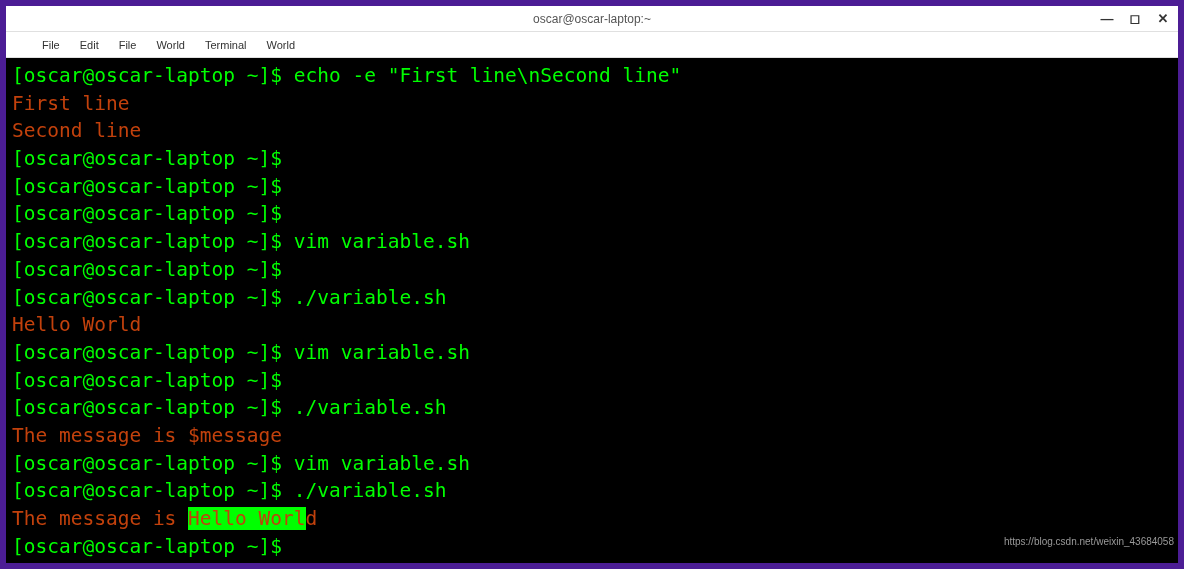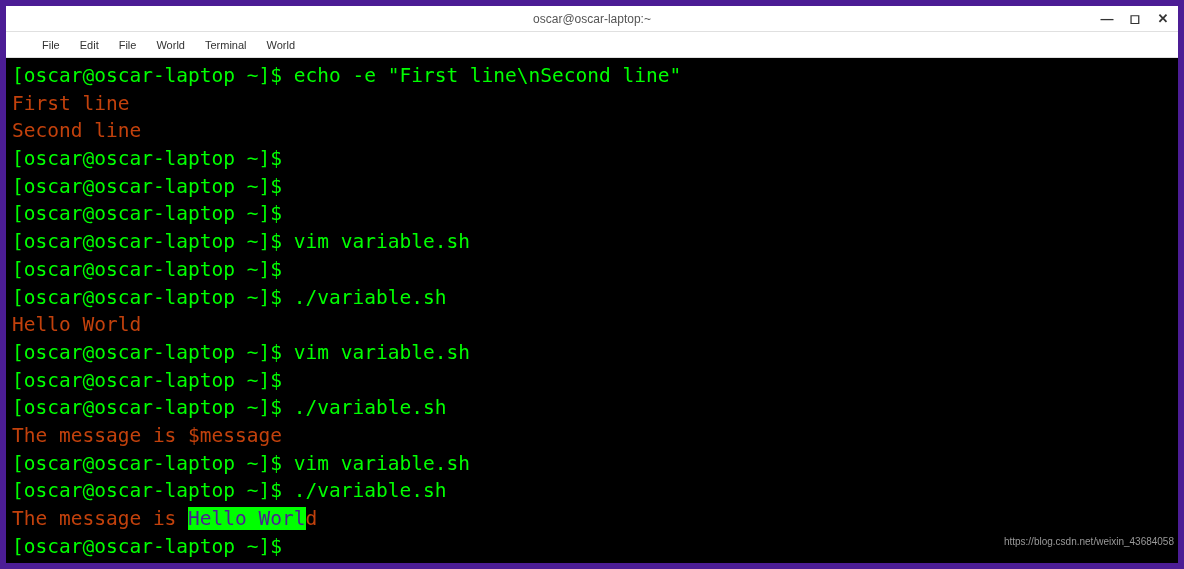--- a/index.html
+++ b/index.html
@@ -88,21 +88,21 @@
       color: #00ff00;
     }
     .cmd {
       color: #00ff00;
     }
     .output {
       color: #c2410c;
     }
     .highlighted {
       background: #00ff00;
-      color: #4c1d95;
+      color: #c2410c;
     }
     .watermark {
       position: absolute;
       bottom: 22px;
       right: 10px;
       font-size: 10px;
       color: #999;
       font-family: sans-serif;
     }
   </style>

